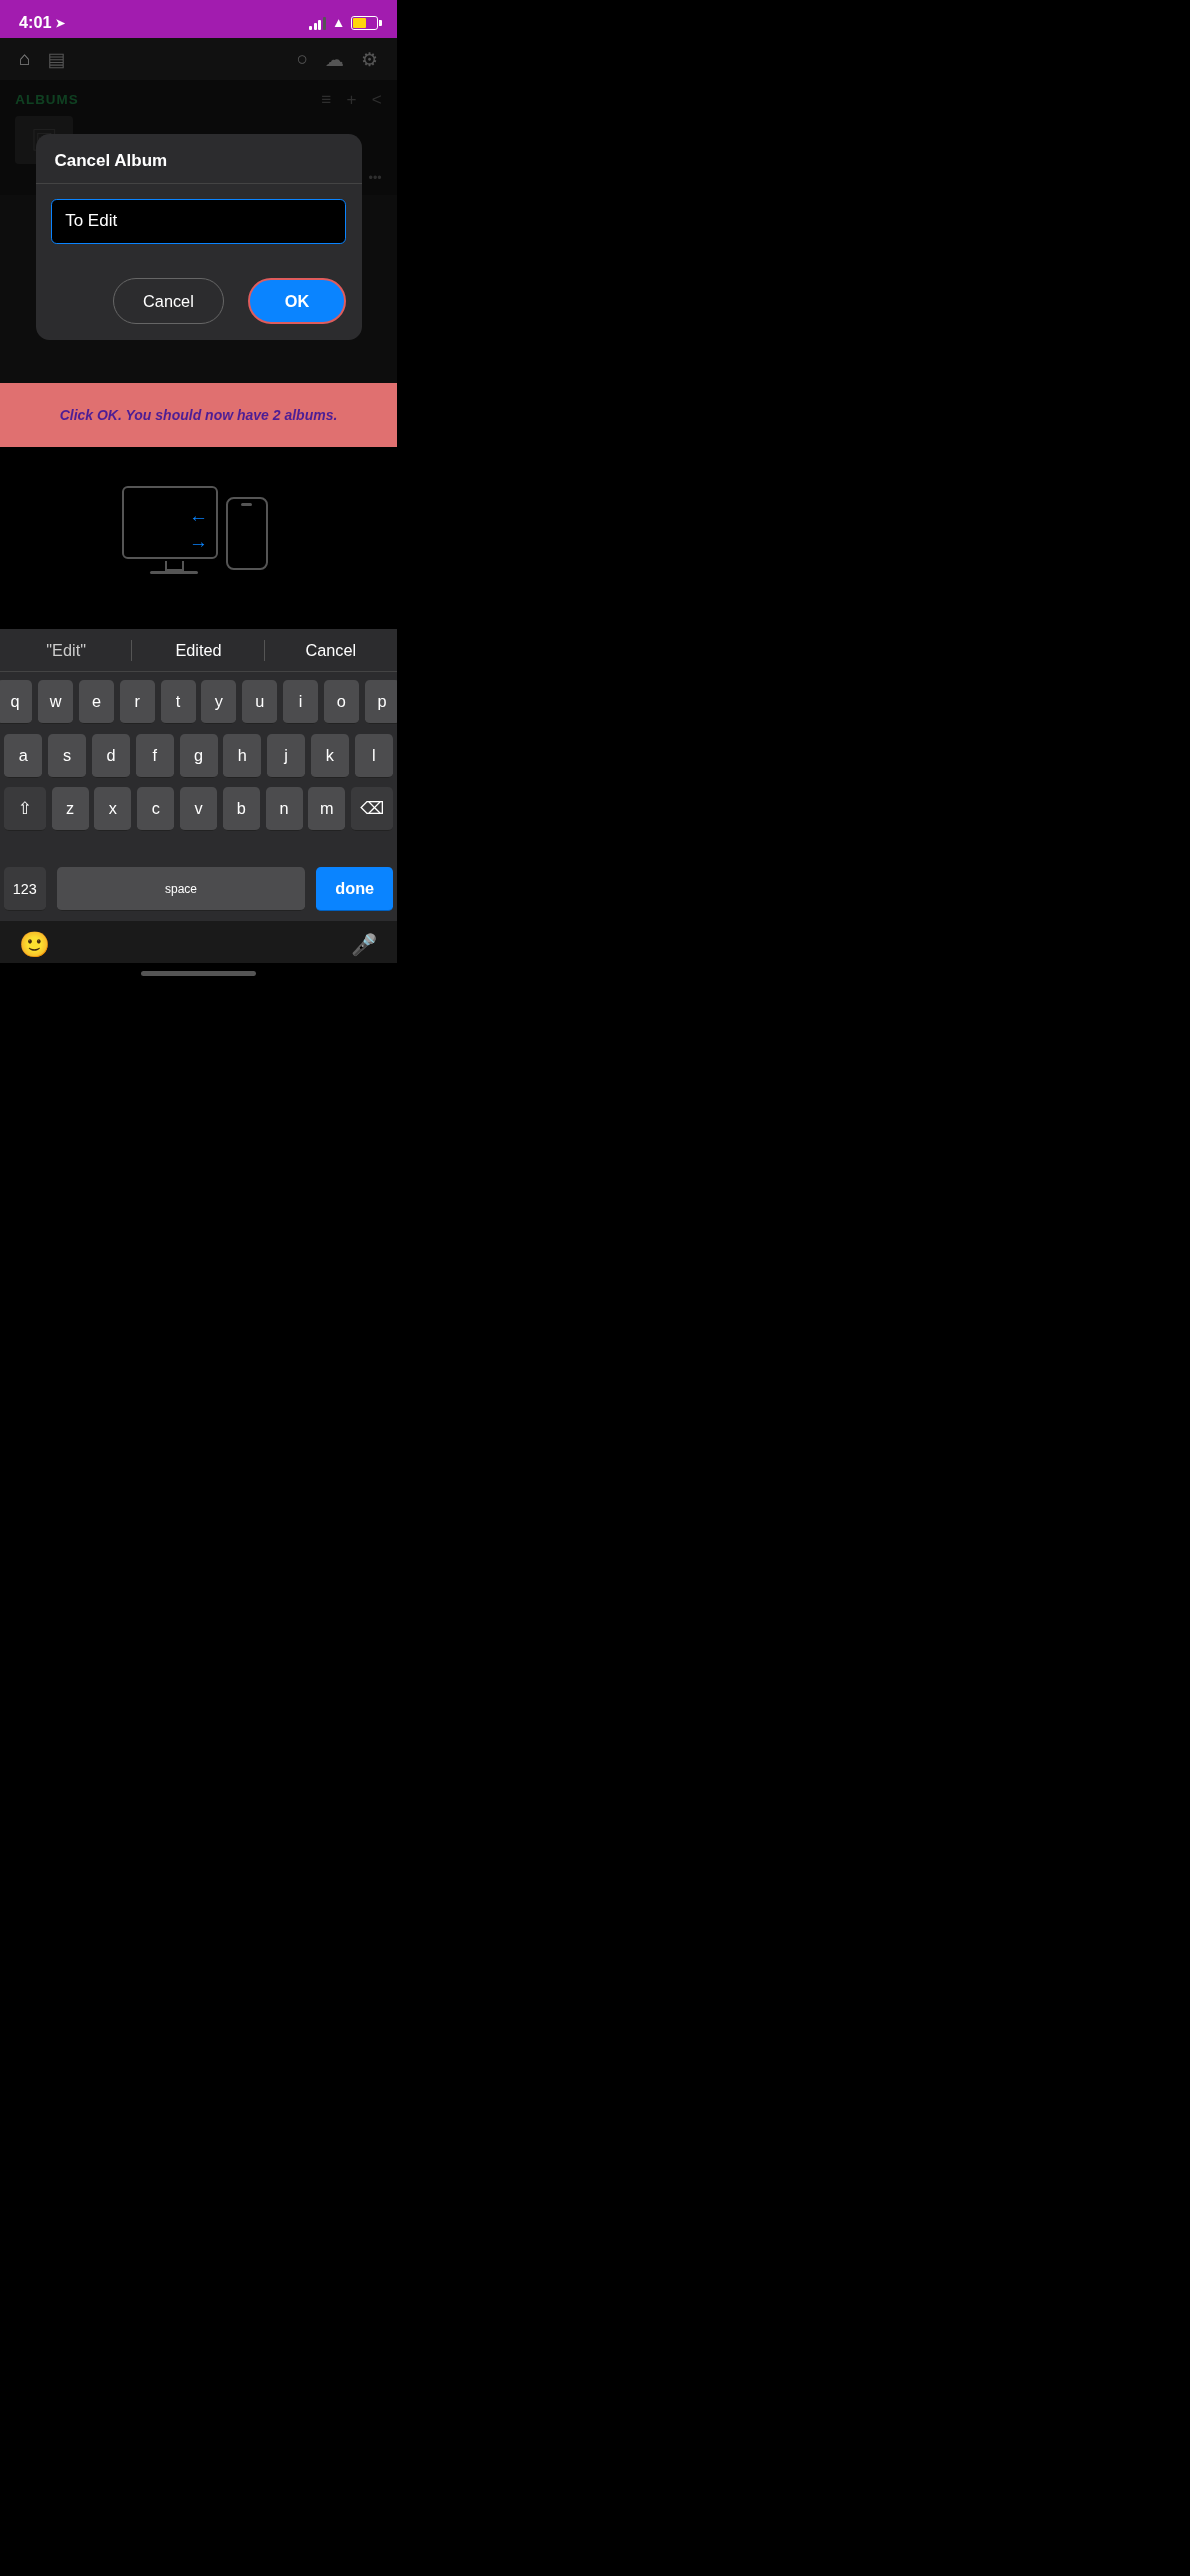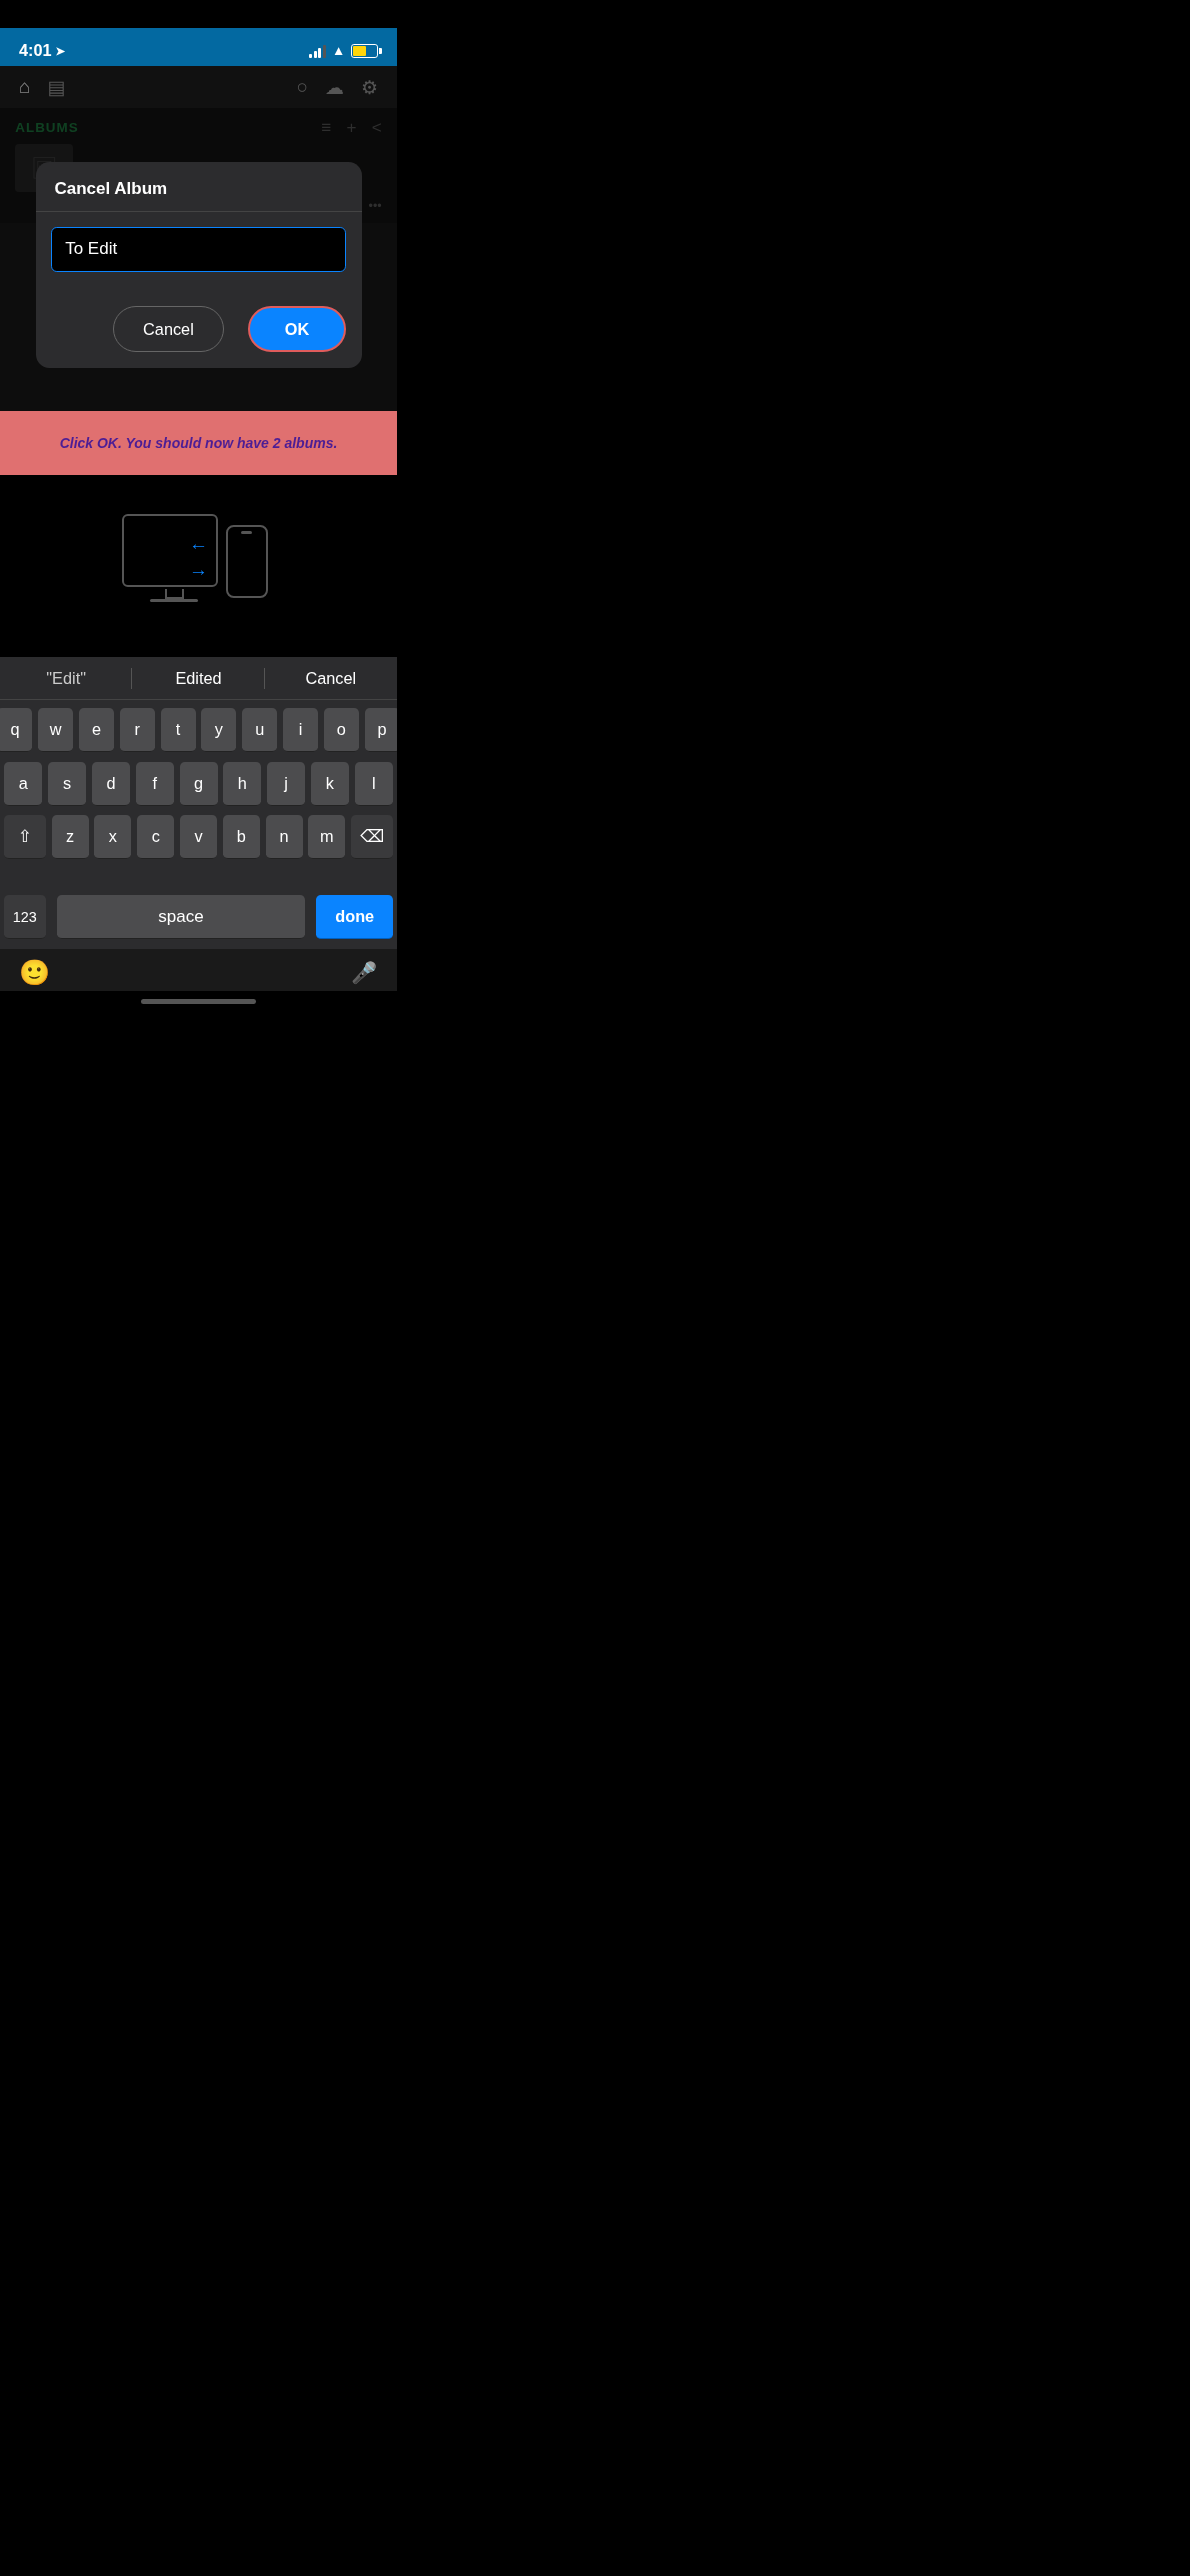--- a/index.html
+++ b/index.html
@@ -12,22 +12,21 @@
       font-family: -apple-system, BlinkMacSystemFont, 'Helvetica Neue', sans-serif;
       overflow-x: hidden;
       position: relative;
     }
 
     
     .status-bar {
       display: flex;
       justify-content: space-between;
       padding: 13.4px 19px 5.8px;
-      background: #0369a1;
-      margin-top: 28px;
+      background: #a21caf;
     }
     .status-time {
       color: #fff;
       font-size: 16.3px;
       font-weight: 600;
       display: flex;
       align-items: center;
       gap: 3.8px;
     }
     .status-icons {
@@ -342,21 +341,21 @@
       display: flex;
       align-items: center;
       justify-content: center;
       cursor: pointer;
       border-bottom: 1.9px solid #222;
     }
     .key-space {
       background: #4c4c4e;
       color: #fff;
       border-radius: 4.8px;
-      font-size: 17px;
+      font-size: 12px;
       height: 44px;
       flex: 1;
       display: flex;
       align-items: center;
       justify-content: center;
       cursor: pointer;
       border-bottom: 1.9px solid #222;
     }
     .key-done {
       background: #0A84FF;

